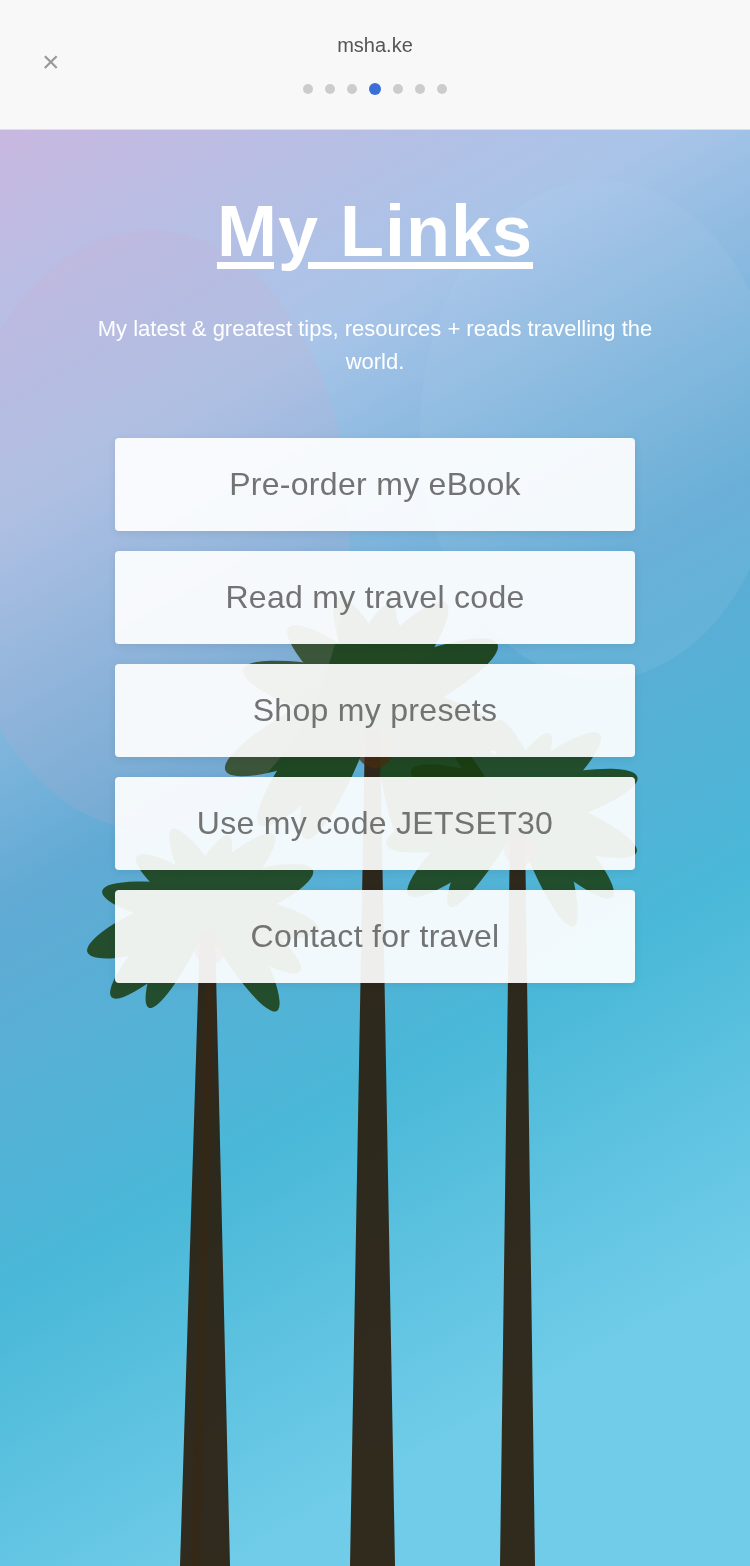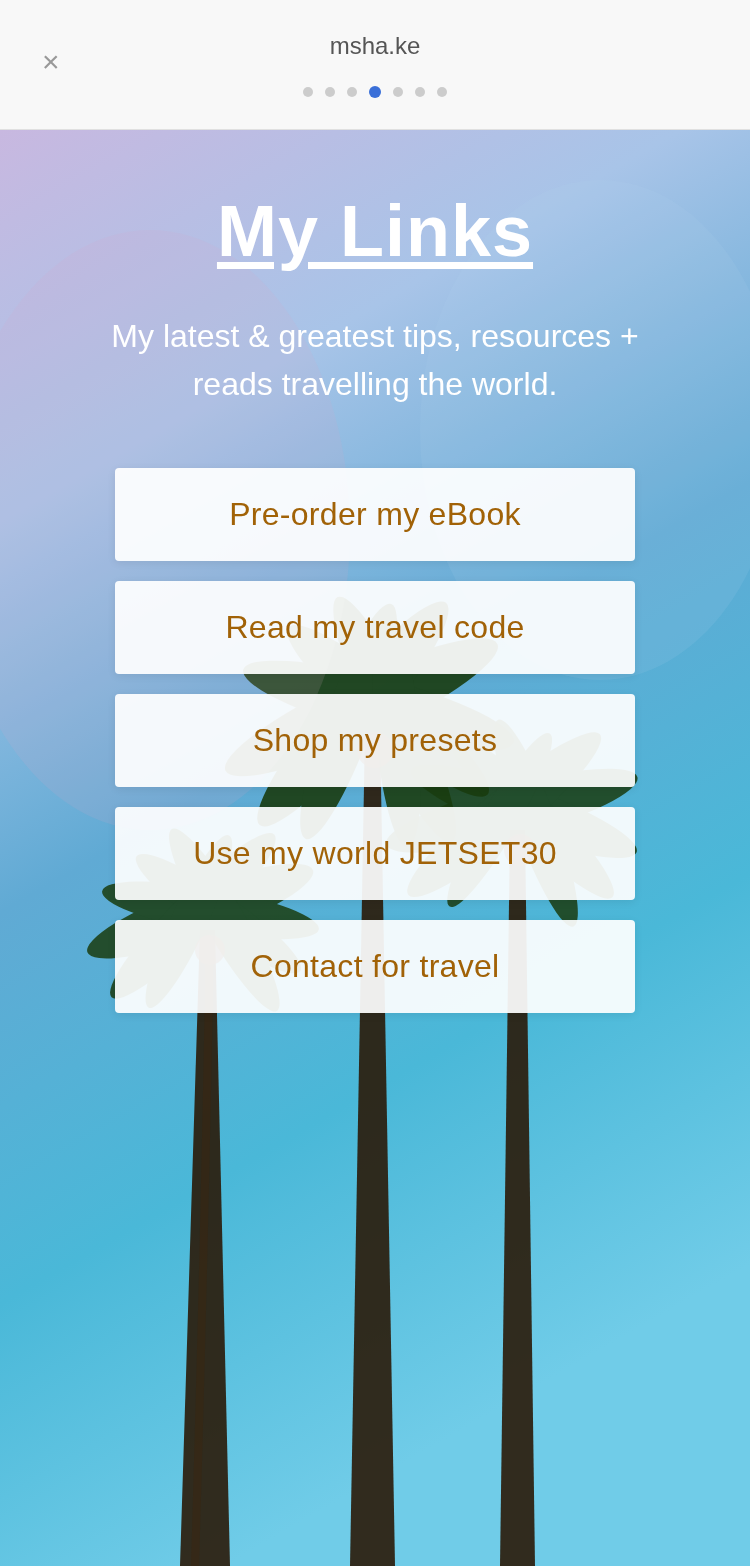--- a/index.html
+++ b/index.html
@@ -30,21 +30,21 @@
       position: absolute;
       left: 42px;
       top: 50%;
       transform: translateY(-60%);
       font-size: 30px;
       color: #999;
       font-weight: 300;
     }
 
     .browser-url {
-      font-size: 24px;
+      font-size: 20px;
       color: #555;
       text-align: center;
       margin-bottom: 18px;
     }
 
     .pagination-dots {
       display: flex;
       gap: 12px;
       align-items: center;
       margin-top: 8px;
@@ -104,21 +104,21 @@
       font-weight: 700;
       color: #fff;
       text-align: center;
       text-decoration: underline;
       text-underline-offset: 6px;
       margin-bottom: 40px;
       letter-spacing: 1px;
     }
 
     .page-subtitle {
-      font-size: 32px;
+      font-size: 22px;
       color: #fff;
       text-align: center;
       line-height: 1.5;
       font-weight: 300;
       margin-bottom: 60px;
       max-width: 600px;
     }
 
     .link-buttons {
       display: flex;
@@ -127,21 +127,21 @@
       gap: 20px;
       width: 100%;
     }
 
     .link-btn {
       background: rgba(255, 255, 255, 0.92);
       border: none;
       border-radius: 4px;
       padding: 28px 60px;
       font-size: 32px;
-      color: #a16207;
+      color: #737373;
       cursor: pointer;
       text-align: center;
       width: 520px;
       font-weight: 400;
       letter-spacing: 0.3px;
       box-shadow: 0 2px 8px rgba(0,0,0,0.08);
       transition: background 0.2s;
     }
   </style>
 </head>
@@ -221,17 +221,17 @@
   </svg>
 
   <div class="content-overlay">
     <h1 class="page-title">My Links</h1>
     <p class="page-subtitle">My latest &amp; greatest tips, resources + reads travelling the world.</p>
 
     <div class="link-buttons" id="buttons-container">
         <button class="link-btn">Pre-order my eBook</button>
         <button class="link-btn">Read my travel code</button>
         <button class="link-btn">Shop my presets</button>
-        <button class="link-btn">Use my world JETSET30</button>
+        <button class="link-btn">Use my code JETSET30</button>
         <button class="link-btn">Contact for travel</button>
       </div>
   </div>
 </div>
 
 </body></html>

